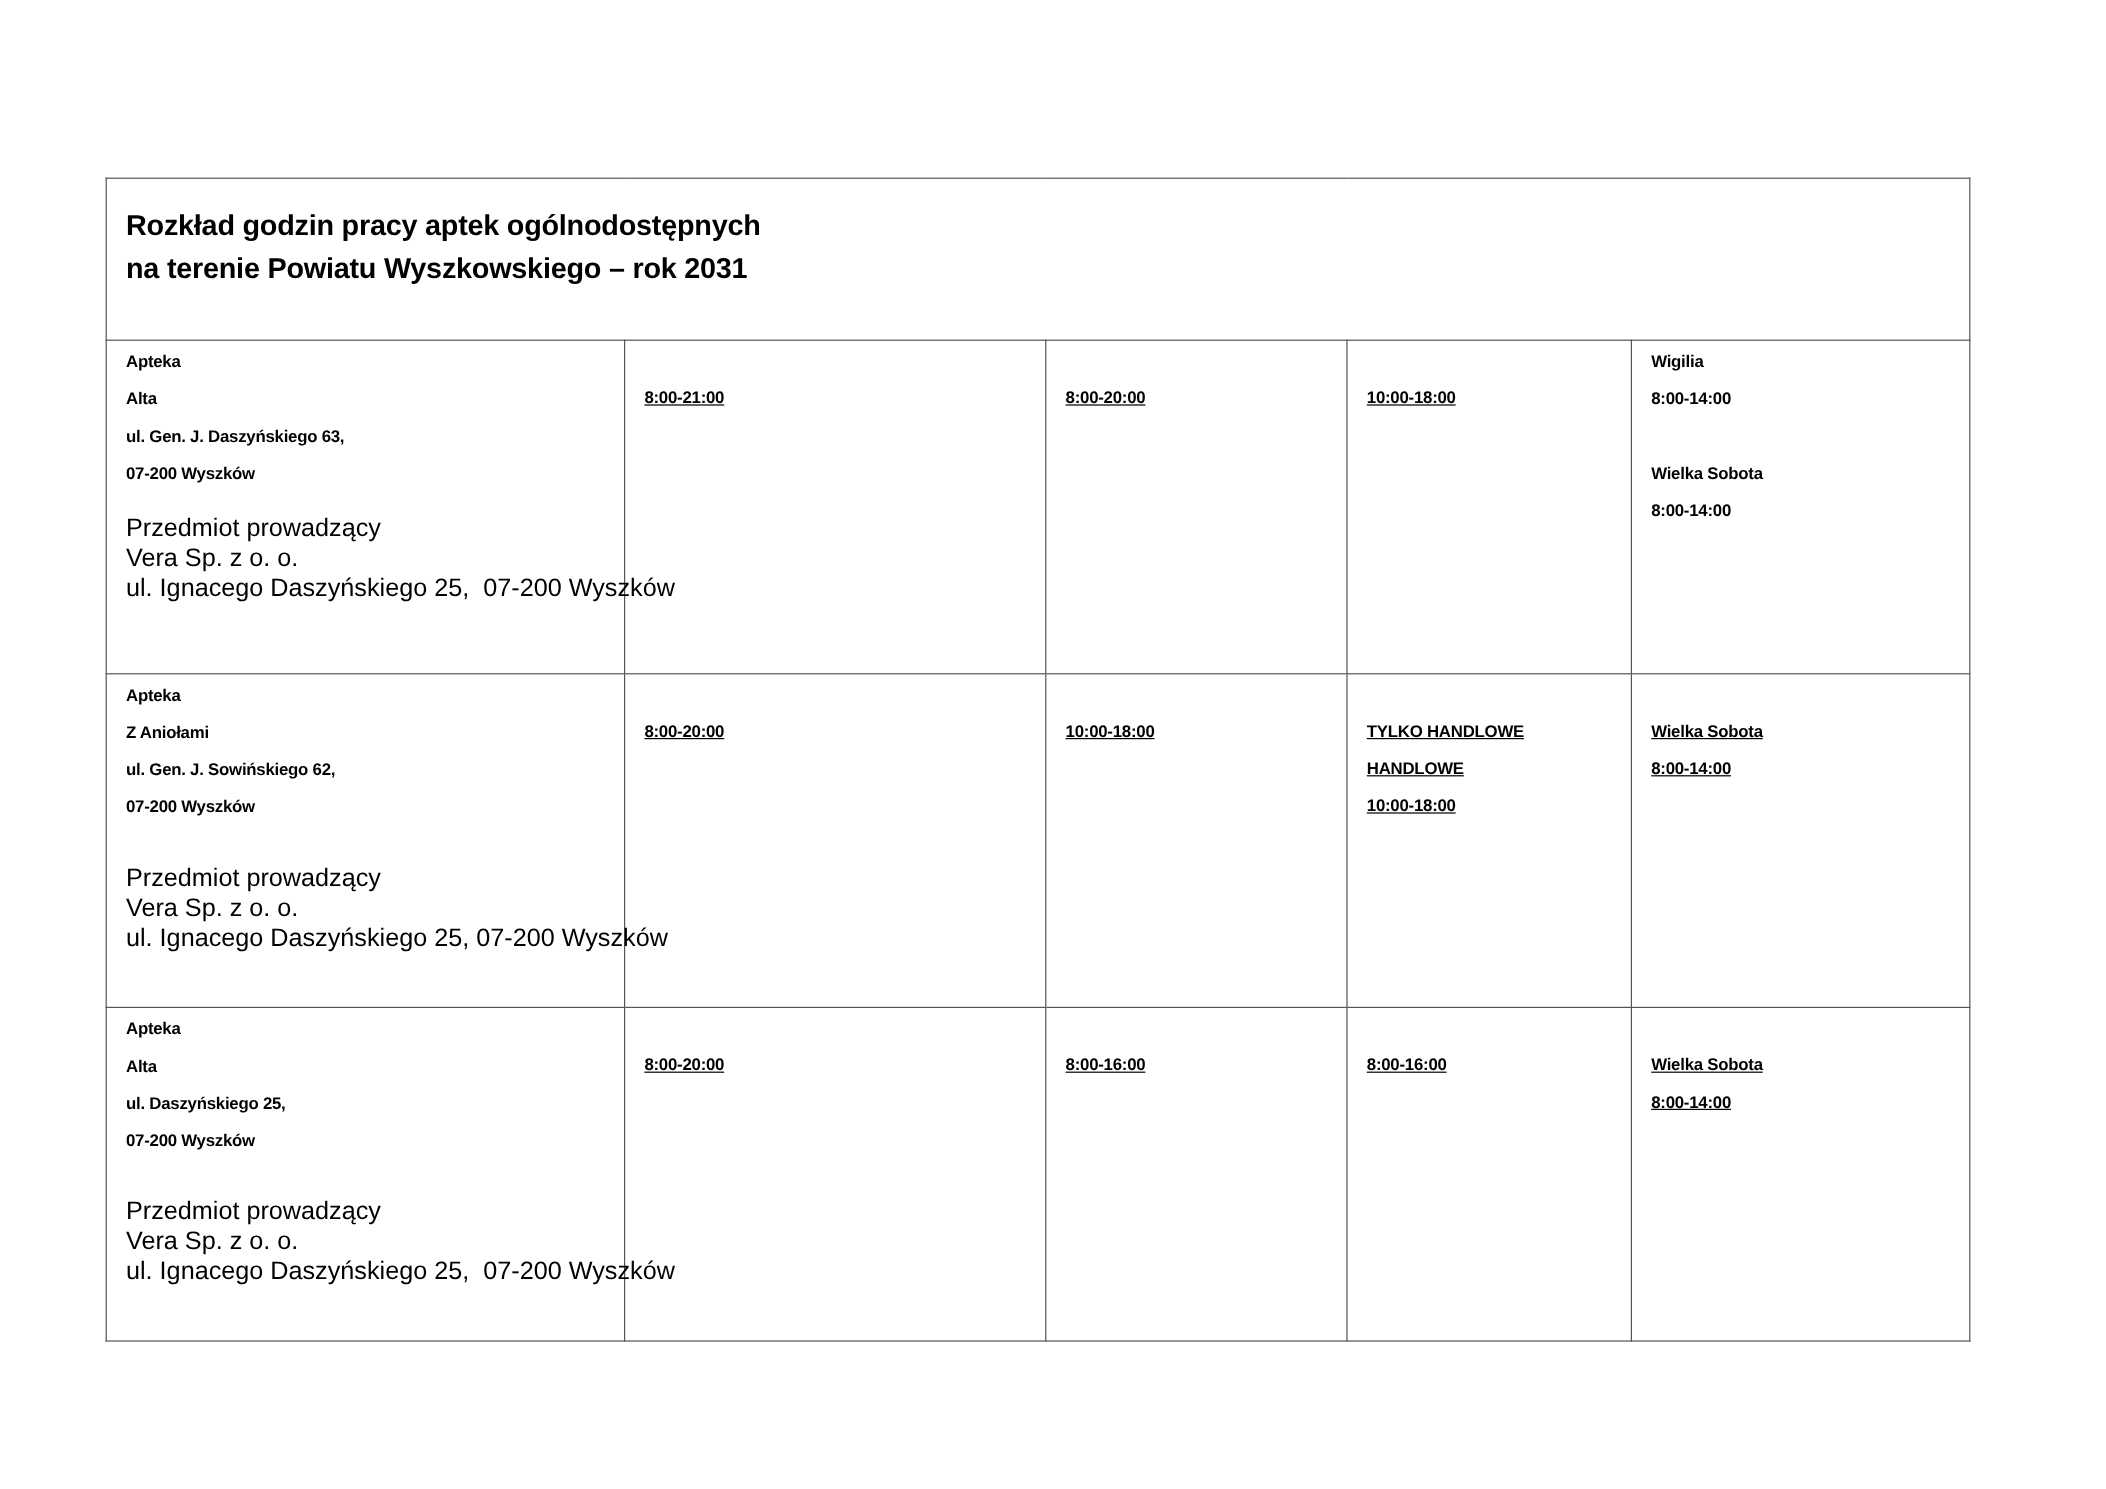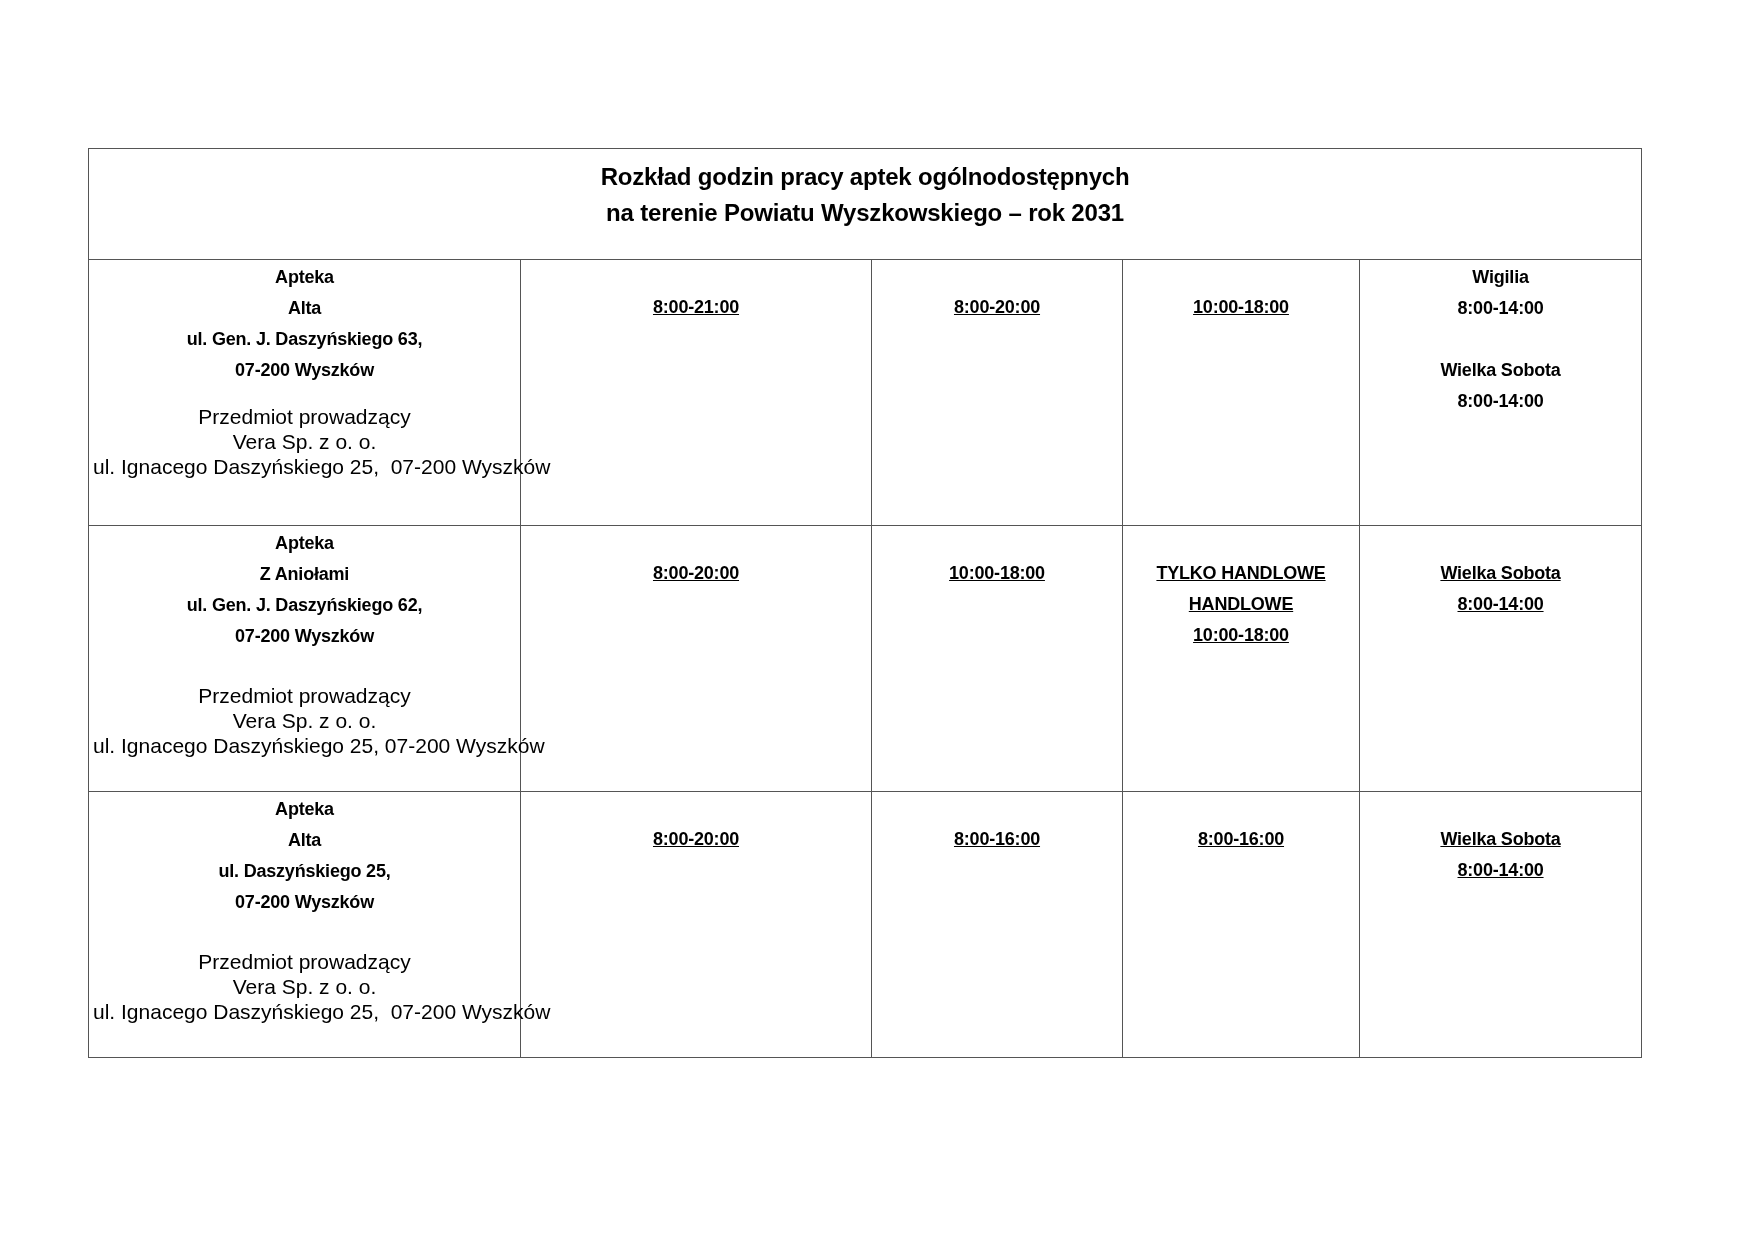--- a/index.html
+++ b/index.html
@@ -2,27 +2,27 @@
 <html><head>
   <meta charset="utf-8">
   <style>
     html, body { margin: 0; padding: 0; background: #ffffff; }
     body { width: 1755px; height: 1241px; position: relative; overflow: hidden;
       font-family: "Liberation Sans", "DejaVu Sans", sans-serif; color: #000; }
     .sched-table {
       position: absolute; left: 88px; top: 148px; width: 1553px;
       border-collapse: collapse; table-layout: fixed;
     }
-    .sched-table td { border: 1.5px solid #555; vertical-align: top; text-align: center; padding: 4px; }
+    .sched-table td { border: 1.5px solid #555; vertical-align: top; text-align: left; padding: 16px; }
     .title-cell { height: 102px; }
     .title-line { font-weight: bold; font-size: 24px; line-height: 36px; letter-spacing: -0.2px; }
     .title-wrap { padding-top: 6px; }
     .hdr-cell { height: 61px; font-size: 21px; line-height: 30px; padding-top: 2px !important; }
     .data-row td { height: 229px; }
-    .bold-line { font-weight: bold; font-size: 18px; line-height: 31px; display: block; letter-spacing: -0.2px; }
+    .bold-line { font-weight: bold; font-size: 14px; line-height: 31px; display: block; letter-spacing: -0.2px; }
     .small-line { font-size: 21px; line-height: 25px; display: block; }
     .gap { display: block; height: 31px; }
     .gap-sm { display: block; height: 18px; }
     .name-cell { padding-top: 2px !important; }
     .time-cell { padding-top: 32px !important; text-decoration: underline; }
     .other-cell { padding-top: 2px !important; }
   </style>
 </head>
 <body>
 
@@ -70,21 +70,21 @@
         <span class="gap"></span>
         <span class="bold-line">Wielka Sobota</span>
         <span class="bold-line">8:00-14:00</span>
       </td>
     </tr>
 
     <tr class="data-row">
       <td class="name-cell">
         <span class="bold-line">Apteka</span>
         <span class="bold-line">Z Aniołami</span>
-        <span class="bold-line">ul. Gen. J. Daszyńskiego 62,</span>
+        <span class="bold-line">ul. Gen. J. Sowińskiego 62,</span>
         <span class="bold-line">07-200 Wyszków</span>
         <span class="gap"></span>
         <span class="small-line">Przedmiot prowadzący</span>
         <span class="small-line">Vera Sp. z o. o.</span>
         <span class="small-line" style="white-space:pre">ul. Ignacego Daszyńskiego 25, 07-200 Wyszków</span>
       </td>
       <td class="time-cell">
         <span class="bold-line">8:00-20:00</span>
       </td>
       <td class="time-cell">

